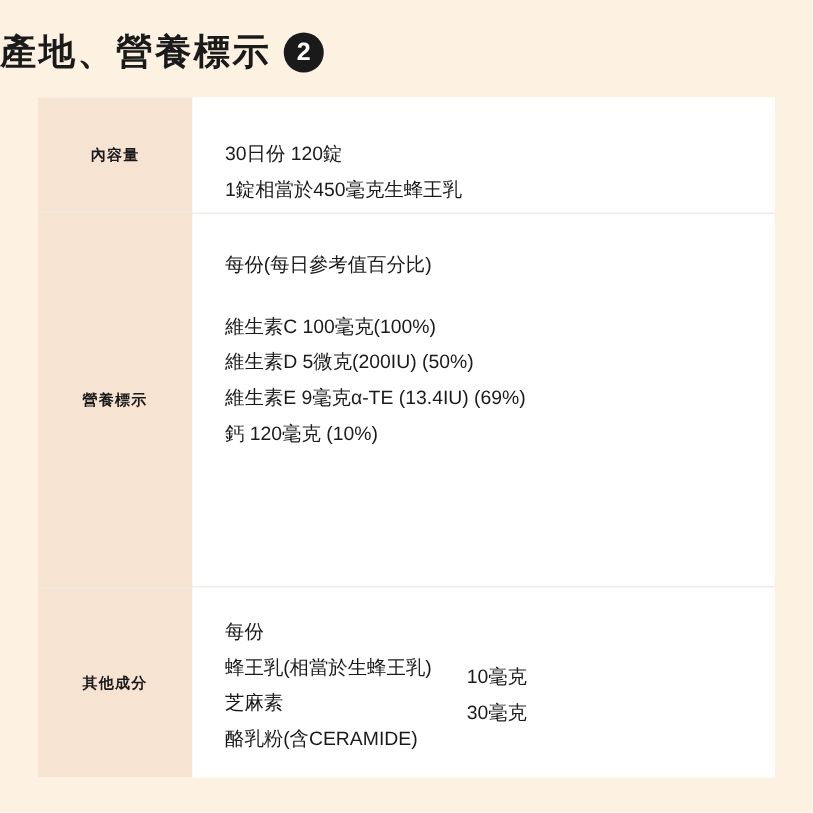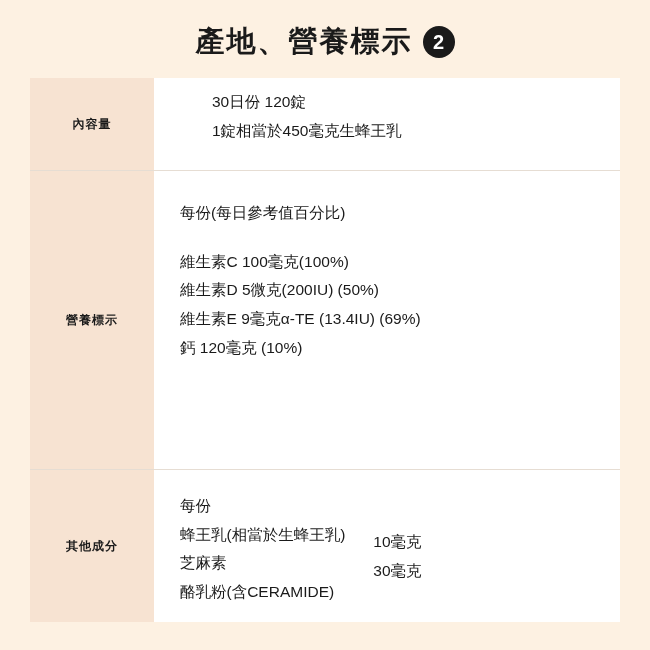--- a/index.html
+++ b/index.html
@@ -16,21 +16,21 @@
   }
   .page {
     position: relative;
     width: 650px;
     height: 650px;
     box-sizing: border-box;
   }
   .title-row {
     display: flex;
     align-items: center;
-    justify-content: center;
+    justify-content: flex-start;
     gap: 10px;
     height: 78px;
     padding-top: 6px;
     box-sizing: border-box;
   }
   .title-text {
     font-size: 29px;
     font-weight: bold;
     letter-spacing: 2px;
     color: #1a1a1a;
@@ -79,23 +79,22 @@
   }
   .value-cell {
     flex: 1 1 auto;
     background: #ffffff;
     padding: 18px 20px 18px 26px;
     box-sizing: border-box;
     font-size: 15.5px;
     line-height: 1.85;
   }
   .row-capacity .value-cell {
-    padding-top: 10px;
+    padding-top: 32px;
     padding-bottom: 24px;
-    margin-left: 32px;
   }
   .row-capacity { height: 92px; }
   .row-nutrition { height: 298px; }
   .row-other { height: 152px; }
 
   .row-nutrition .value-cell {
     padding-top: 28px;
   }
   .nutri-gap {
     height: 20px;

